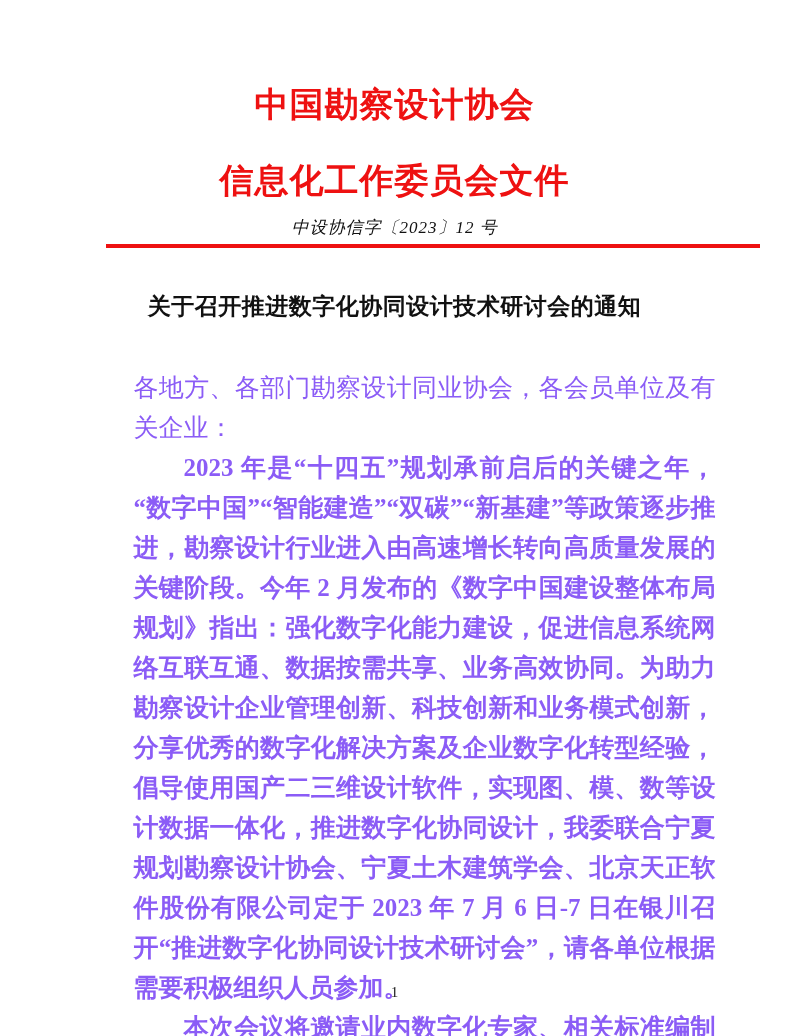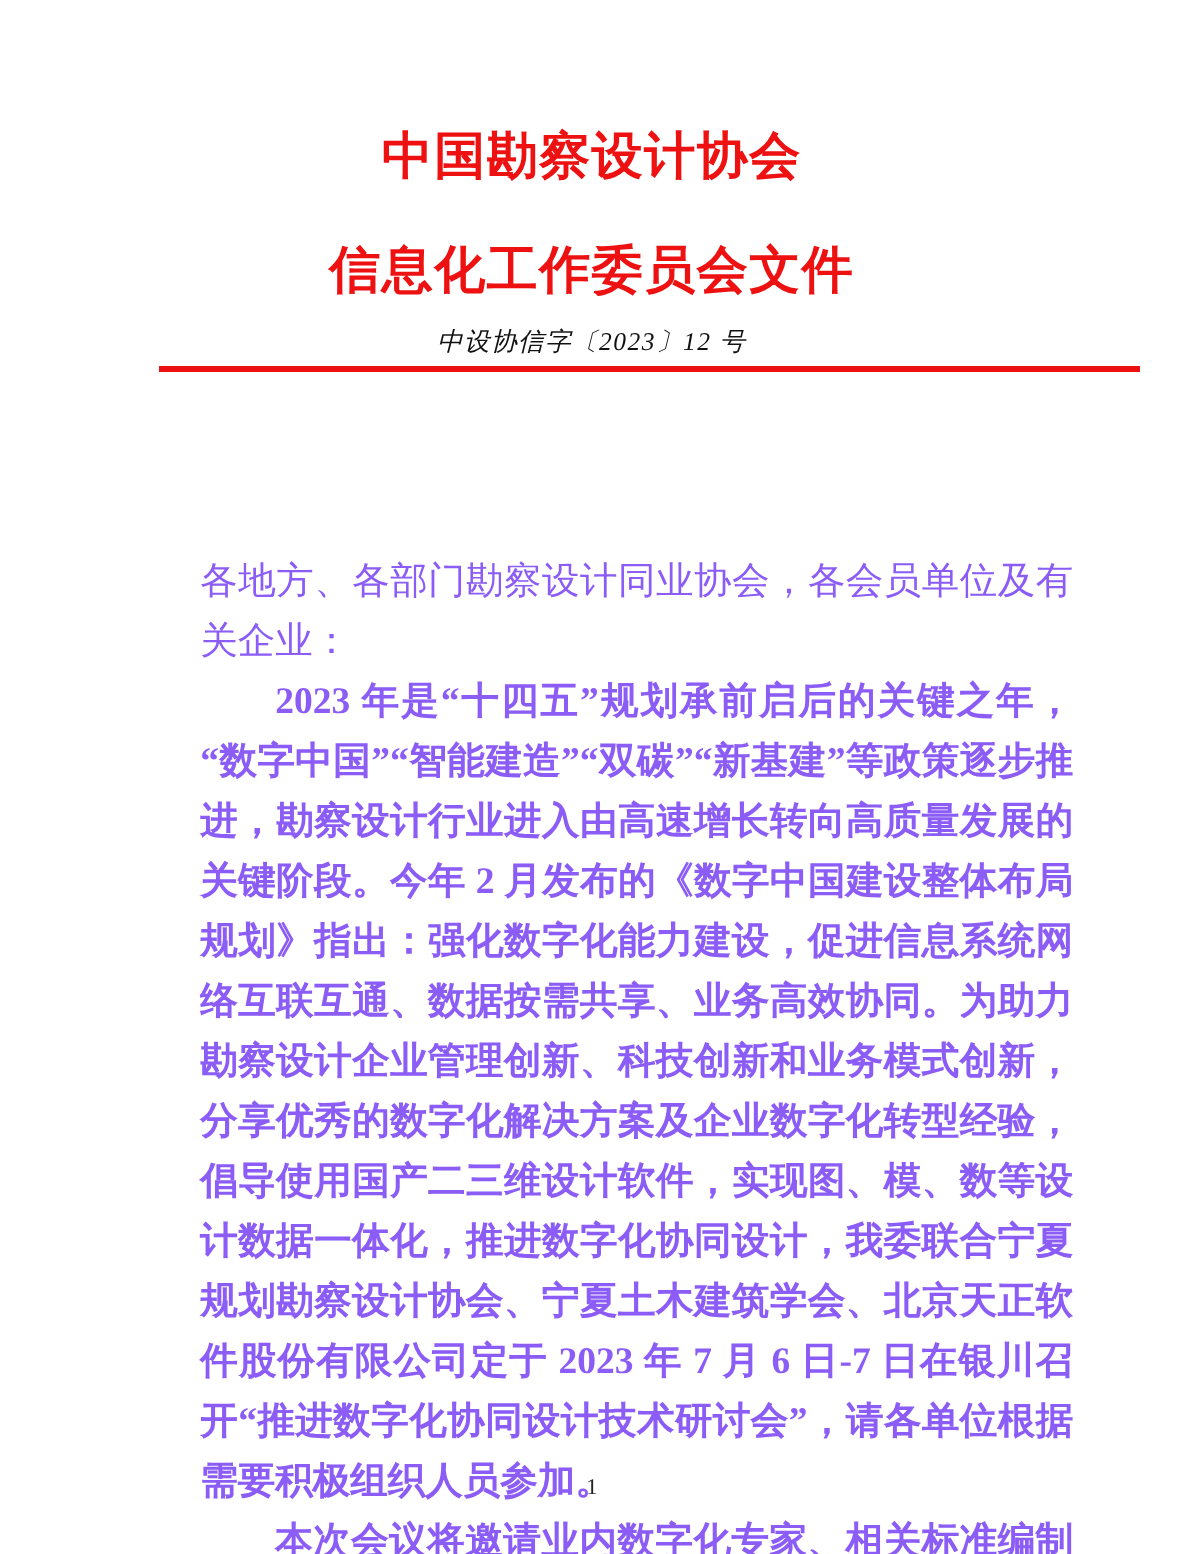--- a/index.html
+++ b/index.html
@@ -98,20 +98,21 @@
 
 <div class="page">
 
   <header>
     <div class="org-line org-line-1">中国勘察设计协会</div>
     <div class="org-line org-line-2">信息化工作委员会文件</div>
     <div class="doc-number">中设协信字〔2023〕12 号</div>
     <div class="red-rule"></div>
   </header>
 
+  <h1 class="doc-title">关于召开推进数字化协同设计技术研讨会的通知</h1>
 
   <main class="doc-body">
     <p class="salutation">各地方、各部门勘察设计同业协会，各会员单位及有关企业：</p>
     <p class="para">2023 年是“十四五”规划承前启后的关键之年，“数字中国”“智能建造”“双碳”“新基建”等政策逐步推进，勘察设计行业进入由高速增长转向高质量发展的关键阶段。今年 2 月发布的《数字中国建设整体布局规划》指出：强化数字化能力建设，促进信息系统网络互联互通、数据按需共享、业务高效协同。为助力勘察设计企业管理创新、科技创新和业务模式创新，分享优秀的数字化解决方案及企业数字化转型经验，倡导使用国产二三维设计软件，实现图、模、数等设计数据一体化，推进数字化协同设计，我委联合宁夏规划勘察设计协会、宁夏土木建筑学会、北京天正软件股份有限公司定于 2023 年 7 月 6 日-7 日在银川召开“推进数字化协同设计技术研讨会”，请各单位根据需要积极组织人员参加。</p>
     <p class="para">本次会议将邀请业内数字化专家、相关标准编制专家，解读最新政策及标准，聚焦行业数字化转型痛点难点问题，交流数字化转型发展现状和趋势，现将有关事项通知如下：</p>
   </main>
 
   <footer class="doc-footer">
     <span>1</span>
   </footer>

